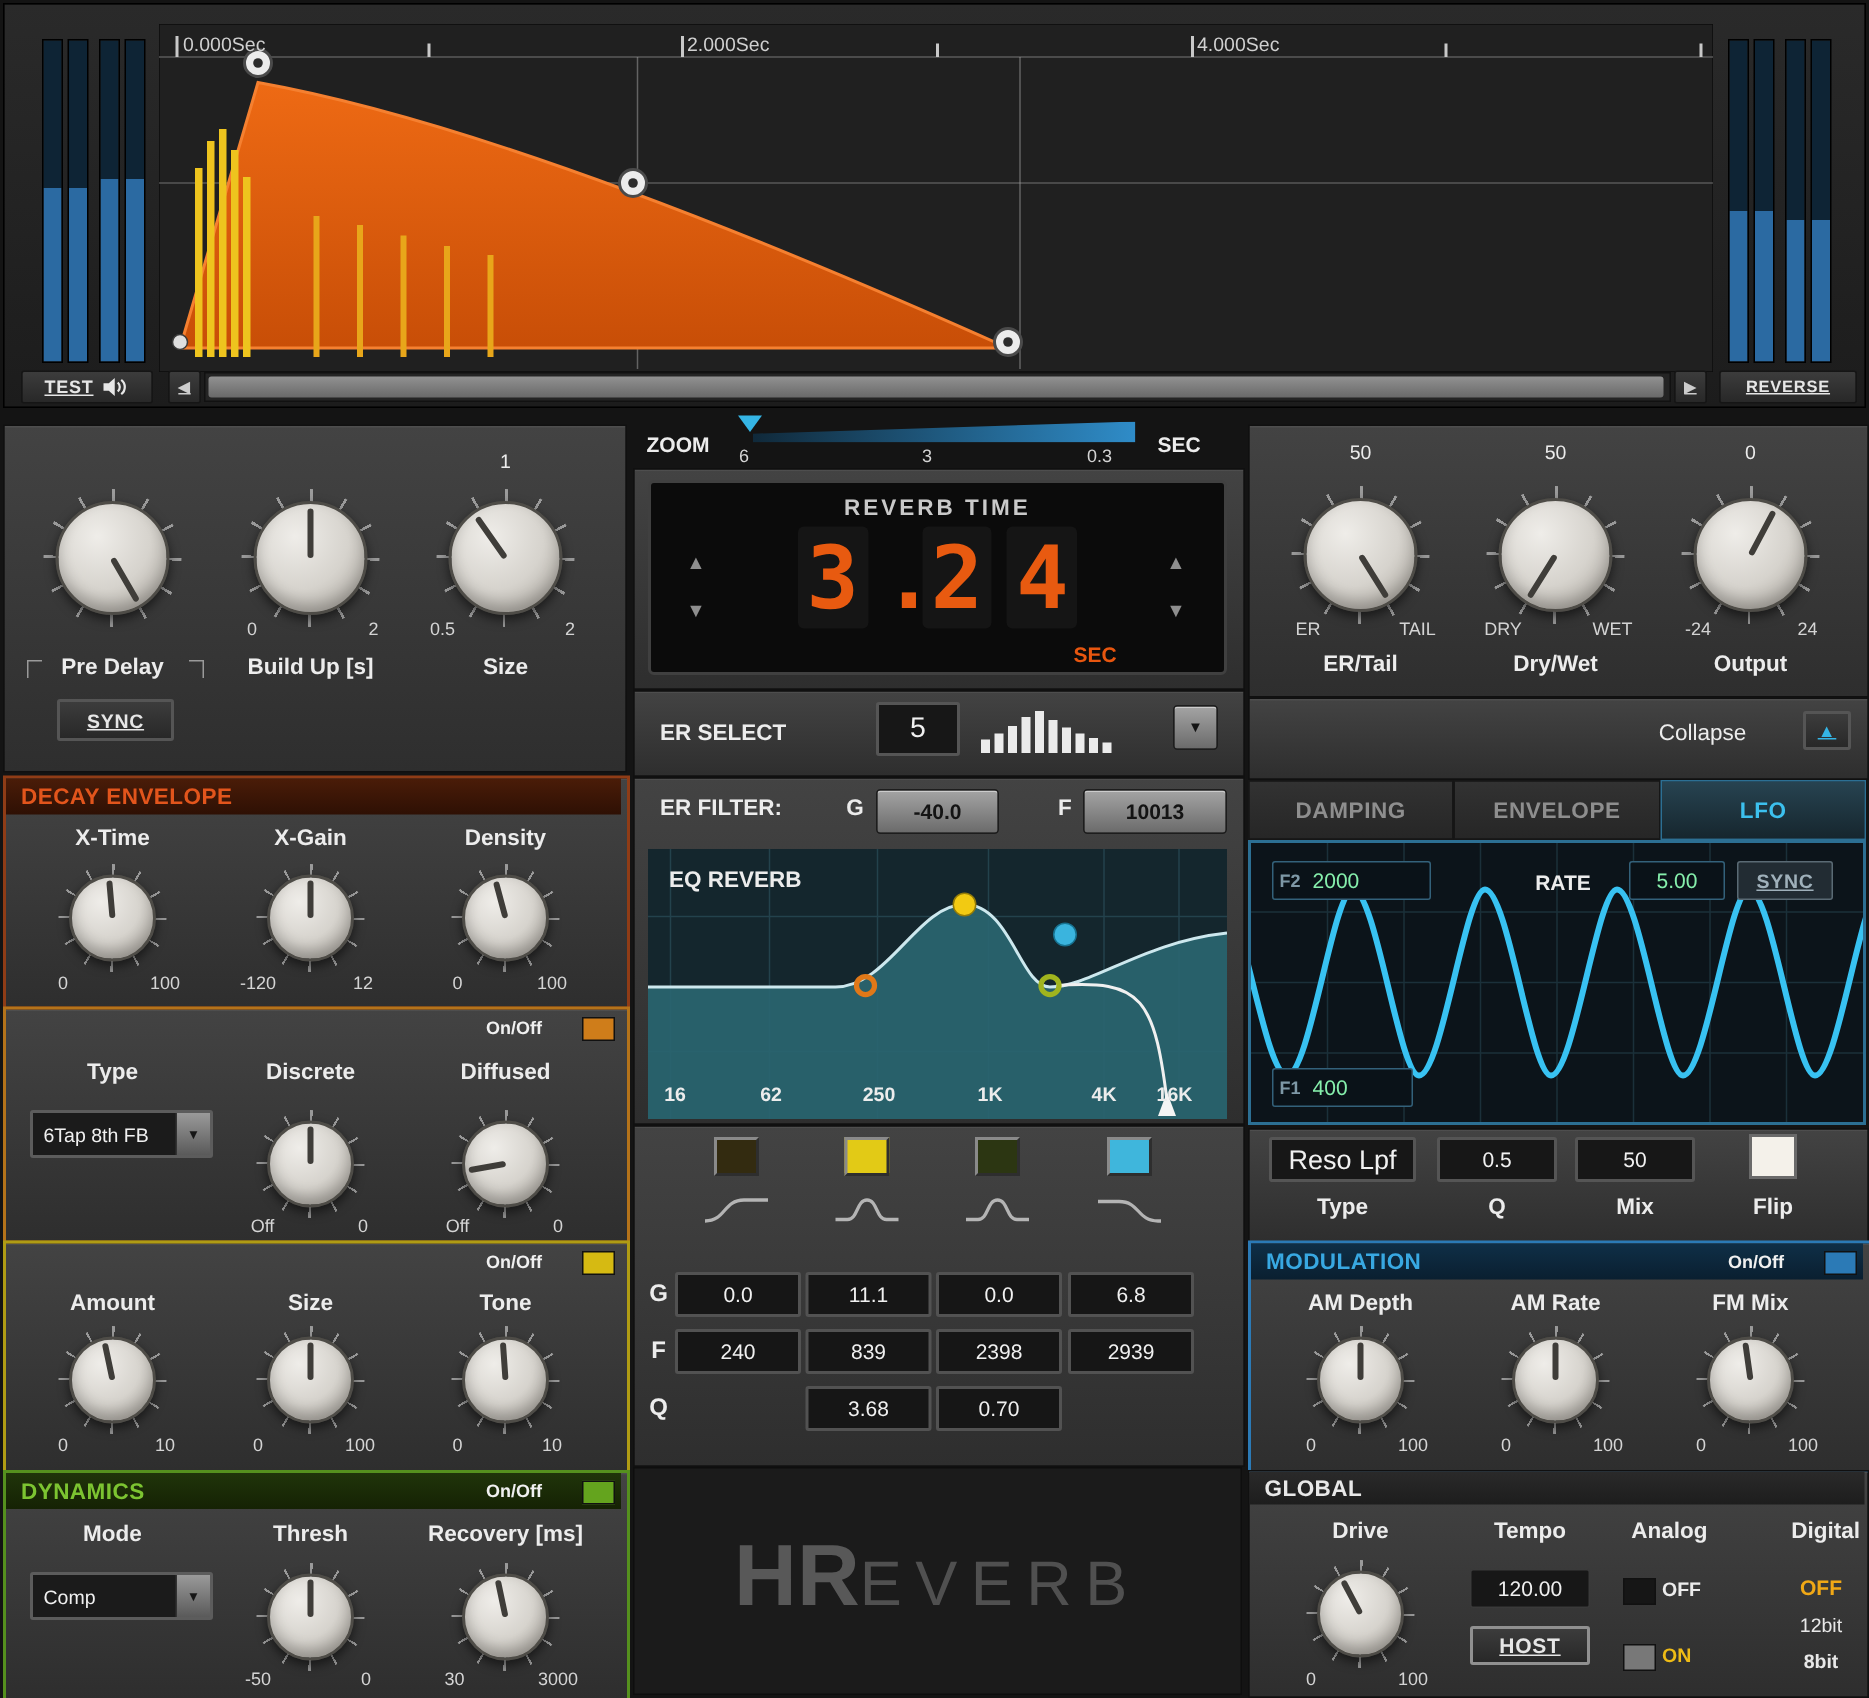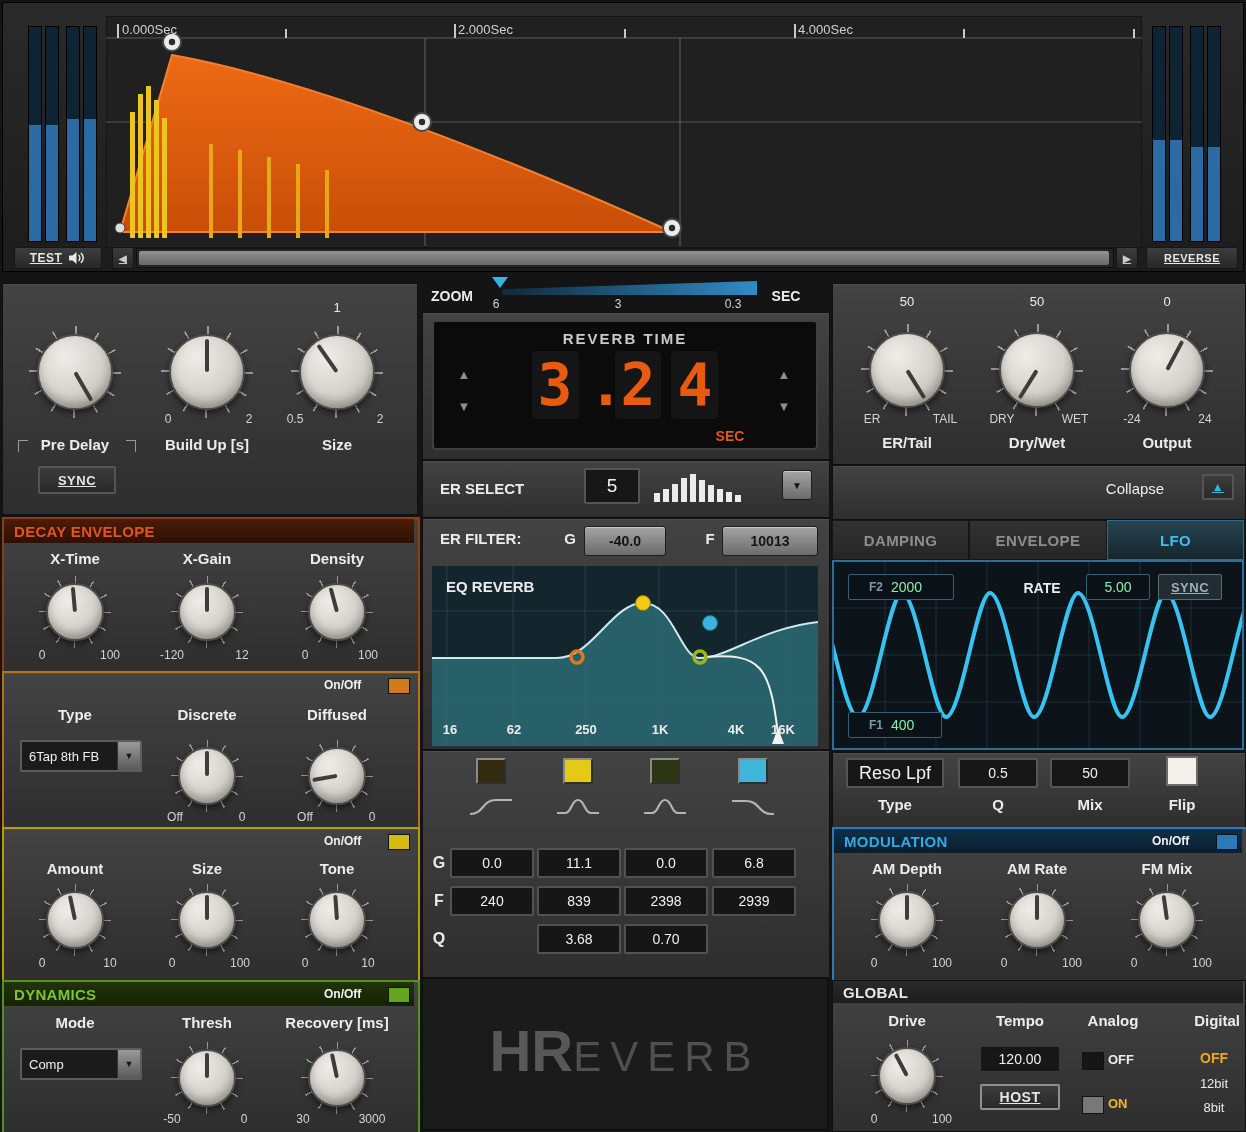--- a/index.html
+++ b/index.html
@@ -50,21 +50,21 @@
          background:#151515;border-radius:4px;padding:0 6px;line-height:68px;}
   .digit.dot{background:none;padding:0;width:16px;text-align:center;}
   .tab{position:absolute;height:40px;display:flex;align-items:center;justify-content:center;font-weight:bold;
        font-size:15px;letter-spacing:.4px;background:linear-gradient(#323232,#262626);border:1px solid #161616;
        color:#8e8e8e;box-sizing:border-box;}
   .tab.active{background:linear-gradient(#274351,#16262e);border:1px solid #2c6f93;color:#3cc0ee;}
   .histbars{position:absolute;display:flex;align-items:flex-end;gap:3px;}
   .histbars span{width:6px;background:#ebebeb;display:block;}
   .sw{position:absolute;width:30px;height:26px;border:2px solid;border-color:#8a8a8a #2e2e2e #2e2e2e #8a8a8a;box-sizing:border-box;}
   .lfo-box{position:absolute;background:#0a1218;border:1px solid #33617a;border-radius:2px;display:flex;
-           align-items:center;gap:8px;padding:0 20px;box-sizing:border-box;font-size:13px;}
+           align-items:center;gap:8px;padding:0 4px;box-sizing:border-box;font-size:13px;}
   .lfo-box .tag{color:#7e98a6;font-weight:bold;font-size:12px;}
   .lfo-box .cy{color:#86efac;font-size:14px;}
   .corner{position:absolute;width:9px;height:11px;}
 </style>
 </head>
 <body>
 
 <div class="stage">
 
   <div class="abs" style="left:2px;top:2px;width:1242px;height:270px;background:linear-gradient(#2a2a2a,#1c1c1c);border:1px solid #000;box-sizing:border-box;"></div>
@@ -613,15 +613,15 @@
 
   <div class="lbl" style="left:1078px;top:1012px;width:70px;">Analog</div>
   <div class="toggle" style="left:1082px;top:1052px;width:20px;height:16px;background:#161616;"></div>
   <div class="lbl" style="left:1108px;top:1052px;width:40px;font-size:13px;text-align:left;">OFF</div>
   <div class="toggle" style="left:1082px;top:1096px;width:20px;height:16px;background:#787878;"></div>
   <div class="lbl" style="left:1108px;top:1096px;width:40px;font-size:13px;text-align:left;color:#eebb16;">ON</div>
 
   <div class="lbl" style="left:1160px;top:1012px;width:80px;text-align:right;">Digital</div>
   <div class="lbl" style="left:1186px;top:1050px;width:56px;font-size:14px;color:#f0a816;">OFF</div>
   <div class="lbl" style="left:1186px;top:1076px;width:56px;font-size:13px;font-weight:normal;color:#e8e8e8;">12bit</div>
-  <div class="lbl" style="left:1186px;top:1100px;width:56px;font-size:13px;font-weight:normal;color:#e8e8e8;">8bit</div>
+  <div class="lbl" style="left:1186px;top:1100px;width:56px;font-size:13px;font-weight:bold;color:#e8e8e8;">8bit</div>
 
 </div>
 
 </body></html>

